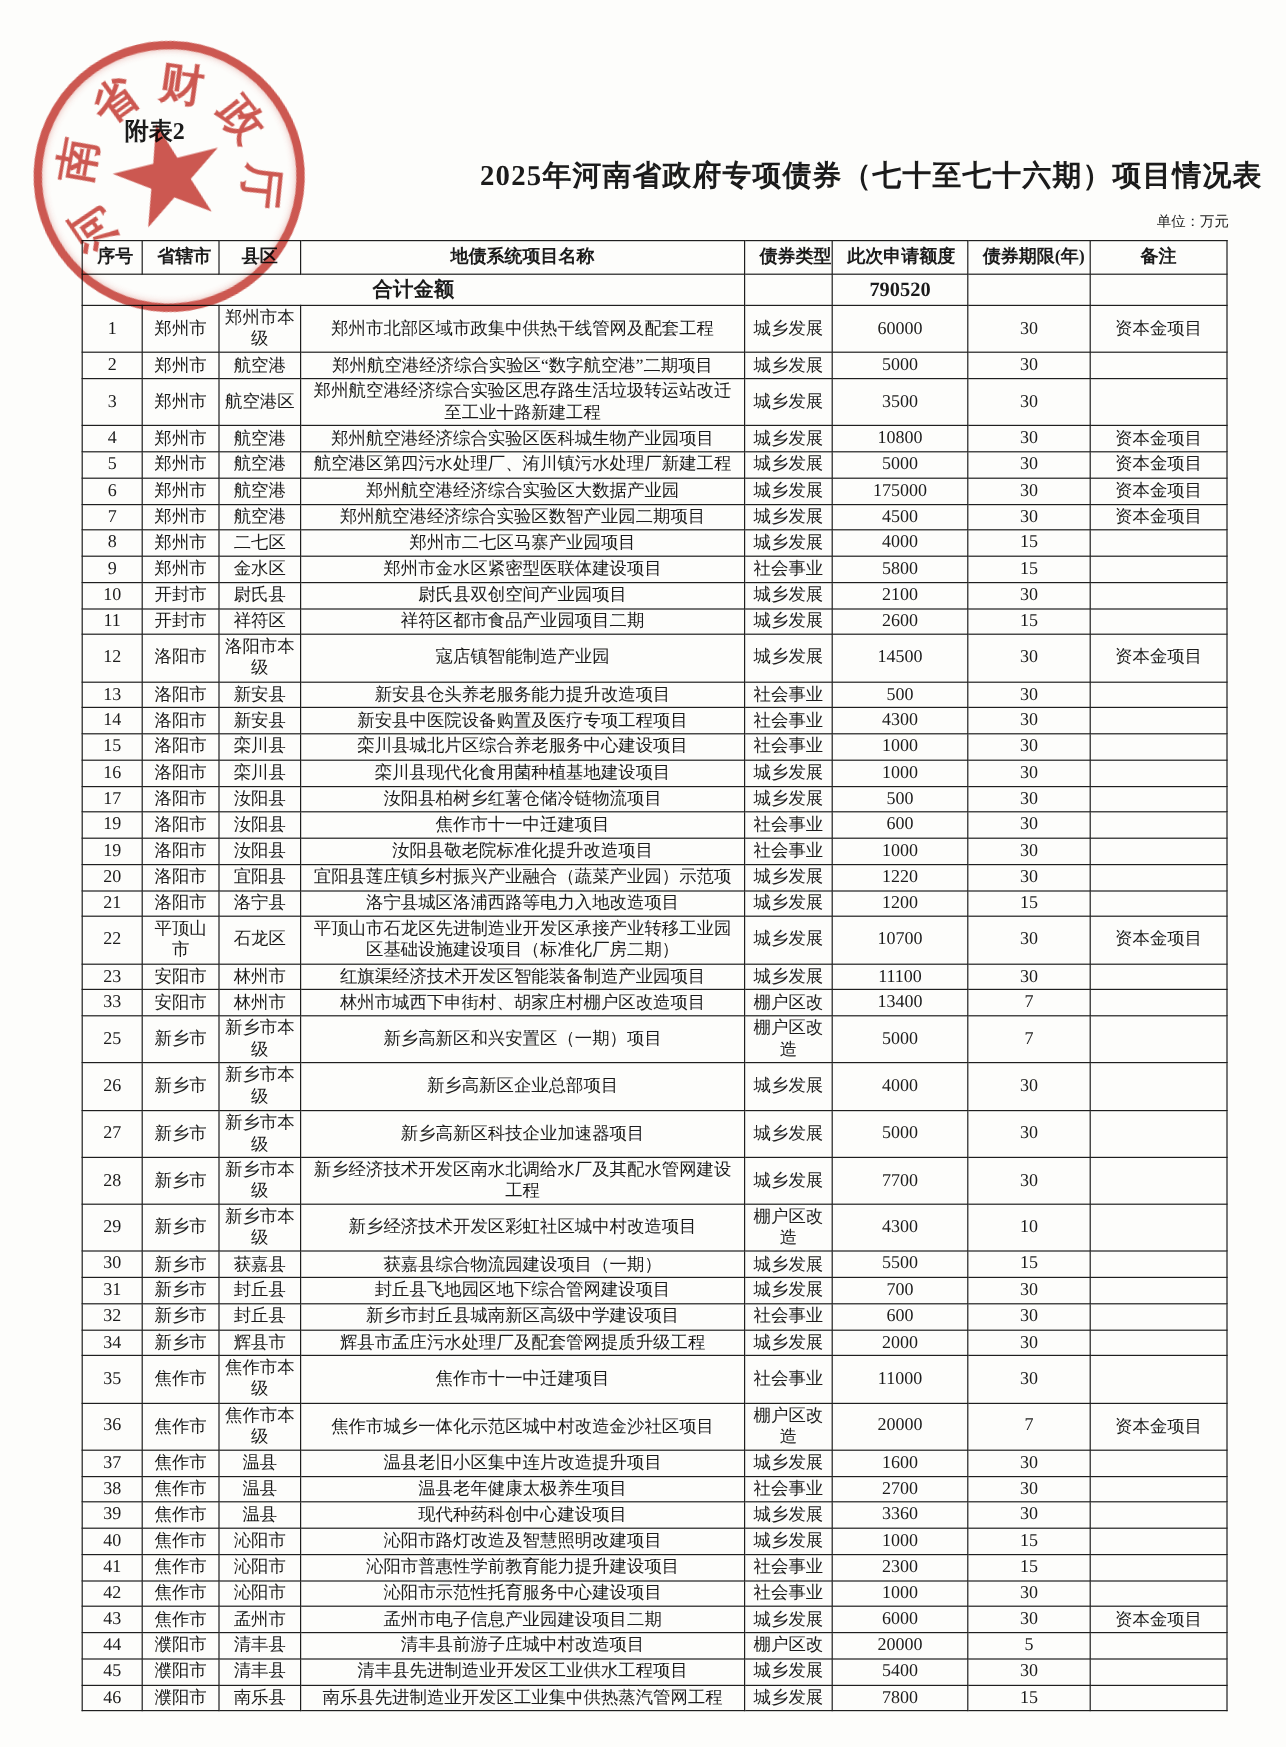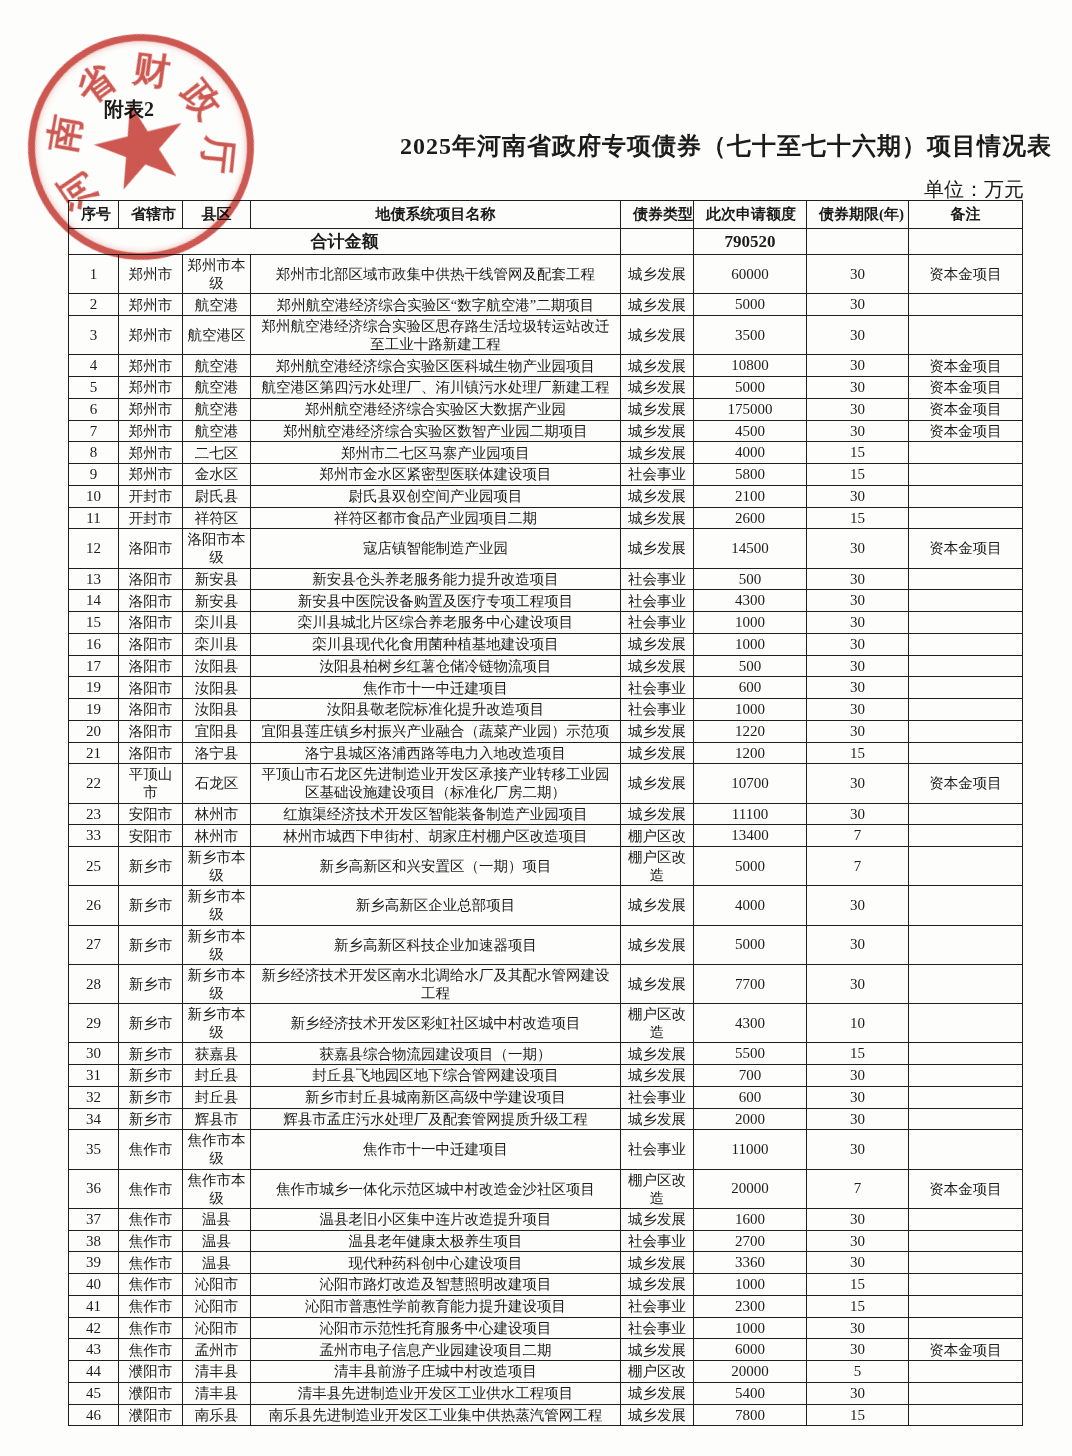--- a/index.html
+++ b/index.html
@@ -16,21 +16,21 @@
     position:absolute;left:104px;top:96px;
     font-size:20px;font-weight:bold;z-index:2;
   }
   .doc-title{
     position:absolute;left:120px;right:20px;top:130px;
     text-align:right;font-size:24px;font-weight:bold;
     letter-spacing:1px;z-index:2;
   }
   .unit-note{
     position:absolute;right:48px;top:176px;
-    font-size:20px;z-index:2;
+    font-size:12px;z-index:2;
   }
   
   .seal{
     position:absolute;left:28px;top:34px;width:226px;height:226px;
     transform:rotate(-14deg);
     opacity:.88;mix-blend-mode:multiply;
     filter:blur(.4px);
     z-index:3;pointer-events:none;
   }
   .seal-ring{

